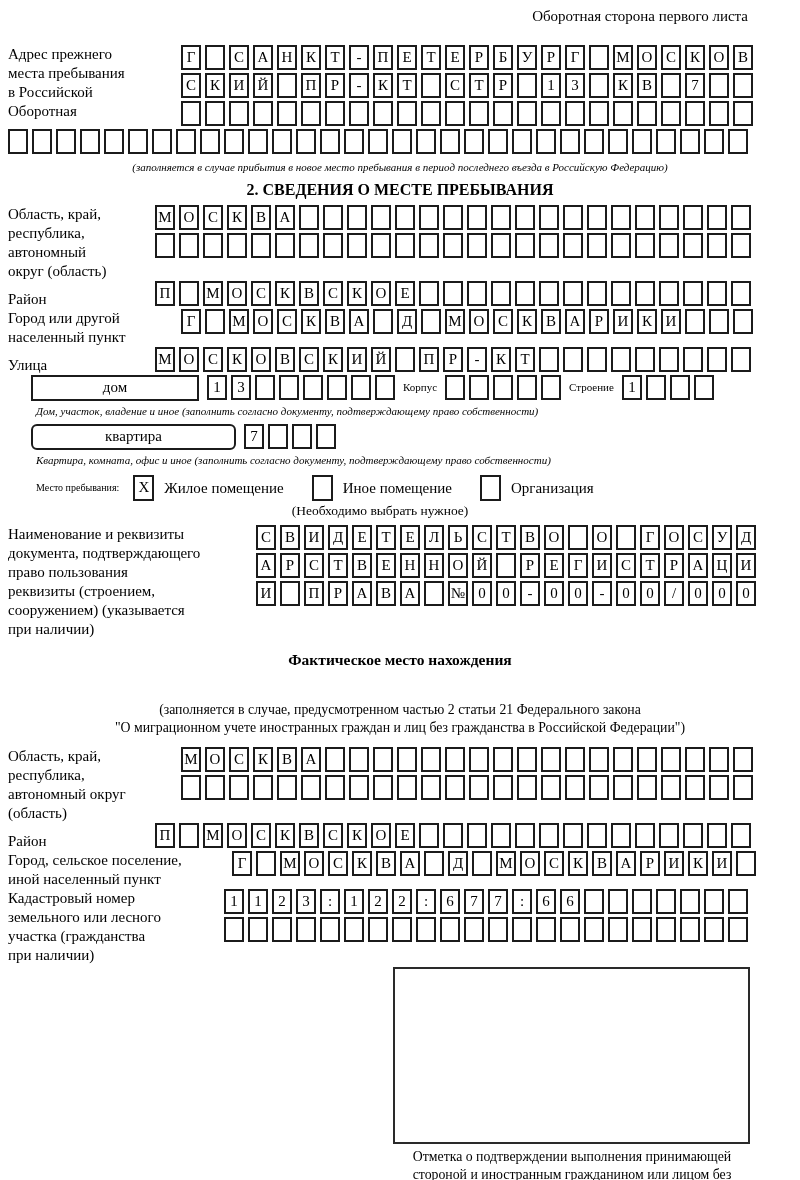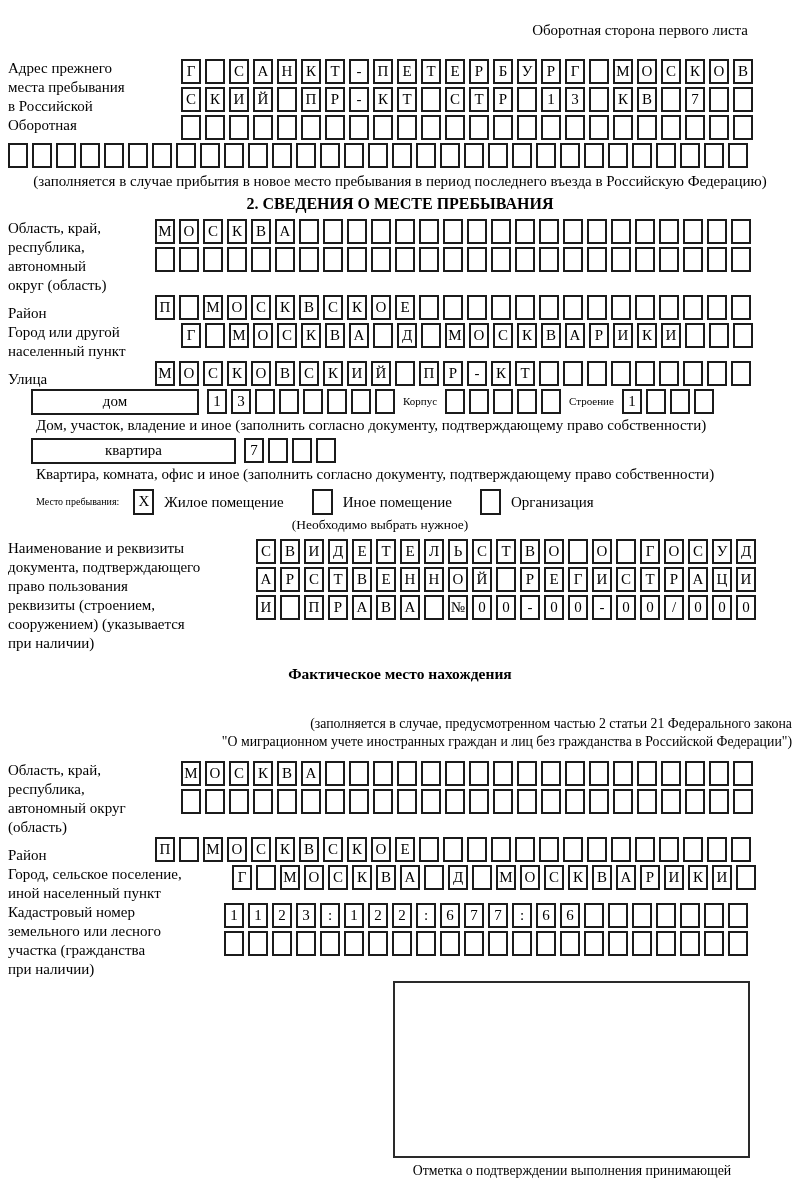--- a/index.html
+++ b/index.html
@@ -1,41 +1,41 @@
 <!DOCTYPE html>
 <html><head>
 <meta charset="utf-8">
 <style>
   html,body{margin:0;padding:0;background:#ffffff;}
   body{width:800px;height:1180px;color:#000;font-family:"Liberation Serif",serif;}
   .page{width:784px;padding:0 8px;position:relative;}
-  .header-note{padding-top:22px;padding-right:44px;text-align:right;font-size:15px;}
+  .header-note{padding-top:8px;padding-right:44px;text-align:right;font-size:15px;}
   .row{display:flex;align-items:flex-start;}
   .row.vcenter{align-items:flex-end;}
   .label{font-size:15px;line-height:19px;}
   .lw147{flex:none;width:147px;}
   .lw173{flex:none;width:173px;}
   .lw216{flex:none;width:216px;}
   .lw224{flex:none;width:224px;}
   .lw248{flex:none;width:248px;}
   .grid{flex:none;}
   .cells-line{white-space:nowrap;height:28px;line-height:0;}
   .cell{box-sizing:border-box;display:inline-block;width:20px;height:25px;border:2px solid #1b1b1b;
         margin-right:4px;font-size:15px;line-height:20px;text-align:center;vertical-align:top;}
   .inline-label{font-size:11px;line-height:25px;padding:0 8px 0 4px;flex:none;}
   .wide-box{box-sizing:border-box;border:2px solid #1b1b1b;height:26px;line-height:21px;
             text-align:center;font-size:15px;flex:none;}
   .house-box{width:168px;margin-left:23px;margin-right:8px;}
-  .apt-box{width:205px;margin-left:23px;margin-right:8px;}
-  .caption{font-size:15px;line-height:17px;}
+  .apt-box{width:205px;margin-left:23px;margin-right:8px;border-radius:6px;}
+  .caption{font-size:11px;line-height:17px;font-style:italic;}
   .center{text-align:center;}
   .left-ind{margin-left:28px;}
   .section-title{font-weight:bold;text-align:center;font-size:16px;margin:5px 0 6px;}
   .sub-title{font-weight:bold;text-align:center;font-size:15.5px;margin:12px 0 8px;}
-  .law-caption{text-align:right;font-size:13.8px;line-height:18px;margin-bottom:10px;margin-top:32px;}
+  .law-caption{text-align:center;font-size:13.8px;line-height:18px;margin-bottom:10px;margin-top:32px;}
   .checkbox{flex:none;box-sizing:border-box;width:21px;height:26px;border:2px solid #1b1b1b;
             text-align:center;font-size:15px;line-height:21px;}
   .stay-row{margin-top:6px;}
   .stay-label{margin-right:14px;font-size:10px;line-height:26px;}
   .opt-label{font-size:15px;line-height:26px;margin:0 28px 0 10px;}
   .hint{text-align:center;font-size:13.5px;margin:2px 40px 6px 0;}
   .mt20{margin-top:20px;}
   .mt4{margin-top:4px;}
   .mt2{margin-top:2px;}
   .stamp-box{margin-left:385px;width:357px;height:177px;border:2px solid #2a2a2a;box-sizing:border-box;margin-top:2px;}

